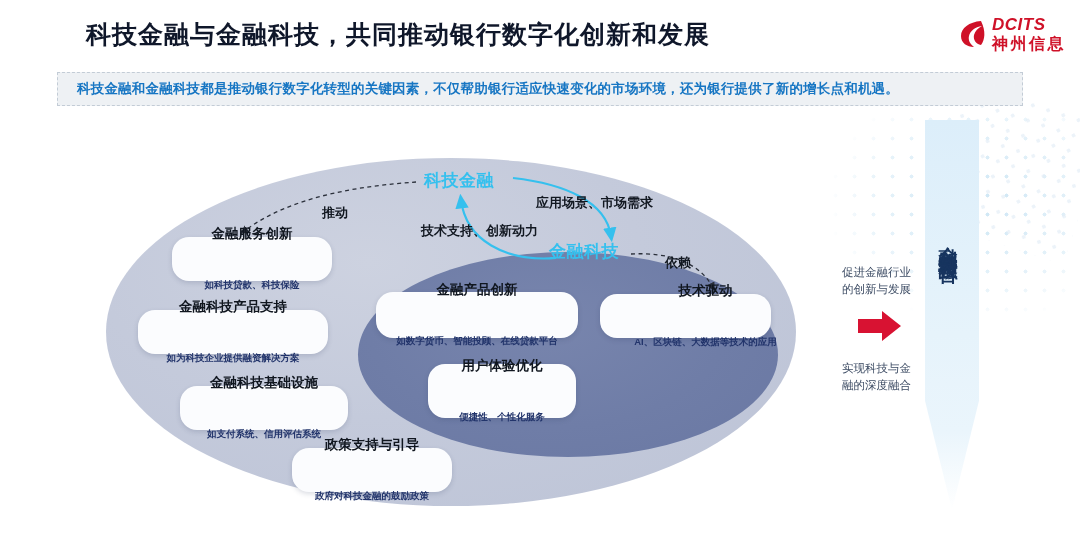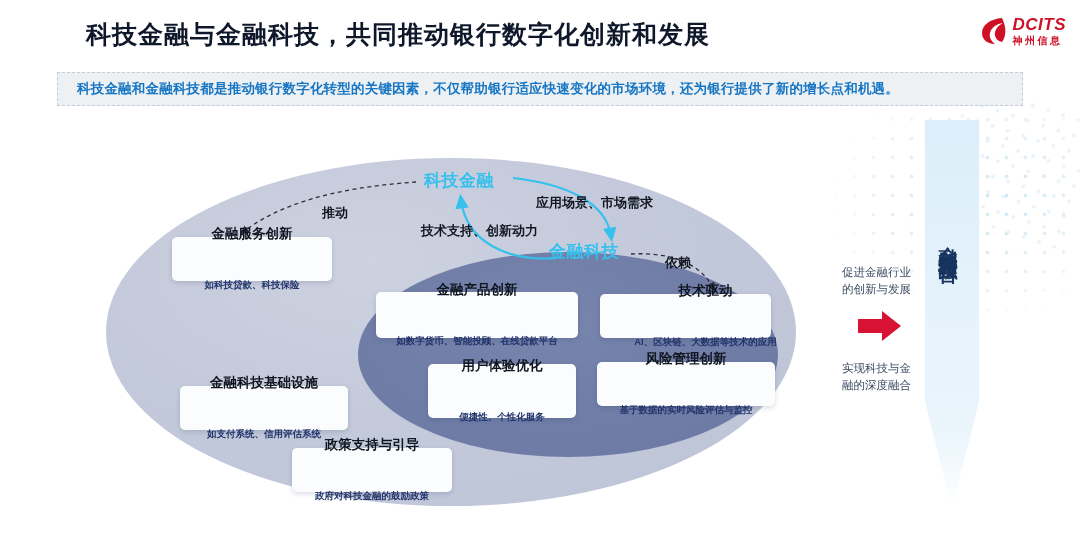--- a/index.html
+++ b/index.html
@@ -55,37 +55,37 @@
   .subtitle-text{
     font-size:13.5px;font-weight:bold;color:#1776c3;
     padding-left:19px;white-space:nowrap;letter-spacing:.2px;
   }
 
   
   .logo{position:absolute;right:14px;top:16px;display:flex;align-items:center;gap:6px;}
   .logo-mark{width:26px;height:30px;flex:0 0 auto;}
   .logo-txt{display:flex;flex-direction:column;line-height:1;}
   .logo-en{font-size:17px;font-weight:bold;color:#cf1128;font-style:italic;letter-spacing:.5px;}
-  .logo-cn{font-size:10px;font-weight:bold;color:#cf1128;letter-spacing:2.5px;margin-top:3px;}
+  .logo-cn{font-size:16px;font-weight:bold;color:#cf1128;letter-spacing:2.5px;margin-top:3px;}
 
   
   .ellipse-outer{
     position:absolute;left:106px;top:158px;width:690px;height:348px;
     border-radius:50%;
     background:radial-gradient(ellipse at 38% 30%, #cdd2e0 0%, #c4cadb 45%, #bcc3d6 100%);
   }
   .ellipse-inner{
     position:absolute;left:358px;top:252px;width:420px;height:205px;
     border-radius:50%;
     background:radial-gradient(ellipse at 45% 35%, #7885ad 0%, #6f7da7 55%, #6a78a3 100%);
   }
 
   
   .card{
-    position:absolute;background:#fbfcfe;border-radius:5px;
+    position:absolute;background:#fbfcfe;border-radius:17px;
     box-shadow:0 2px 5px rgba(40,55,90,.17);
     display:flex;flex-direction:column;align-items:center;justify-content:center;
     text-align:center;box-sizing:border-box;gap:32px;
   }
   .card .t{font-size:13.5px;font-weight:bold;color:#10161f;line-height:1.15;white-space:nowrap;}
   .card .s{font-size:9.5px;font-weight:bold;color:#22346b;margin-top:5px;white-space:nowrap;}
 
   
   .c-serv{left:172px;top:237px;width:160px;height:44px;}
   .c-prod{left:138px;top:310px;width:190px;height:44px;}
@@ -188,20 +188,24 @@
 
   <div class="rel-label rl-tuidong">推动</div>
   <div class="rel-label rl-scene">应用场景、市场需求</div>
   <div class="rel-label rl-support">技术支持、创新动力</div>
   <div class="rel-label rl-yilai">依赖</div>
 
   <div class="card c-serv">
     <div class="t">金融服务创新</div>
     <div class="s">如科技贷款、科技保险</div>
   </div>
+  <div class="card c-prod">
+    <div class="t">金融科技产品支持</div>
+    <div class="s">如为科技企业提供融资解决方案</div>
+  </div>
   <div class="card c-infra">
     <div class="t">金融科技基础设施</div>
     <div class="s">如支付系统、信用评估系统</div>
   </div>
   <div class="card c-policy">
     <div class="t">政策支持与引导</div>
     <div class="s">政府对科技金融的鼓励政策</div>
   </div>
 
   <div class="card c-fin">
@@ -209,24 +213,20 @@
     <div class="s">如数字货币、智能投顾、在线贷款平台</div>
   </div>
   <div class="card c-tech">
     <div class="t">技术驱动</div>
     <div class="s">AI、区块链、大数据等技术的应用</div>
   </div>
   <div class="card c-ux">
     <div class="t">用户体验优化</div>
     <div class="s">便捷性、个性化服务</div>
   </div>
-  <div class="card c-risk">
-    <div class="t">风险管理创新</div>
-    <div class="s">基于数据的实时风险评估与监控</div>
-  </div>
 
   <div class="side-note sn-top">
     <div>促进金融行业</div>
     <div>的创新与发展</div>
   </div>
 
   <svg class="red-arrow" viewBox="0 0 44 32">
     <path d="M0,9 L24,9 L24,1 L43,16 L24,31 L24,23 L0,23 Z" fill="#d81232"></path>
   </svg>
 

